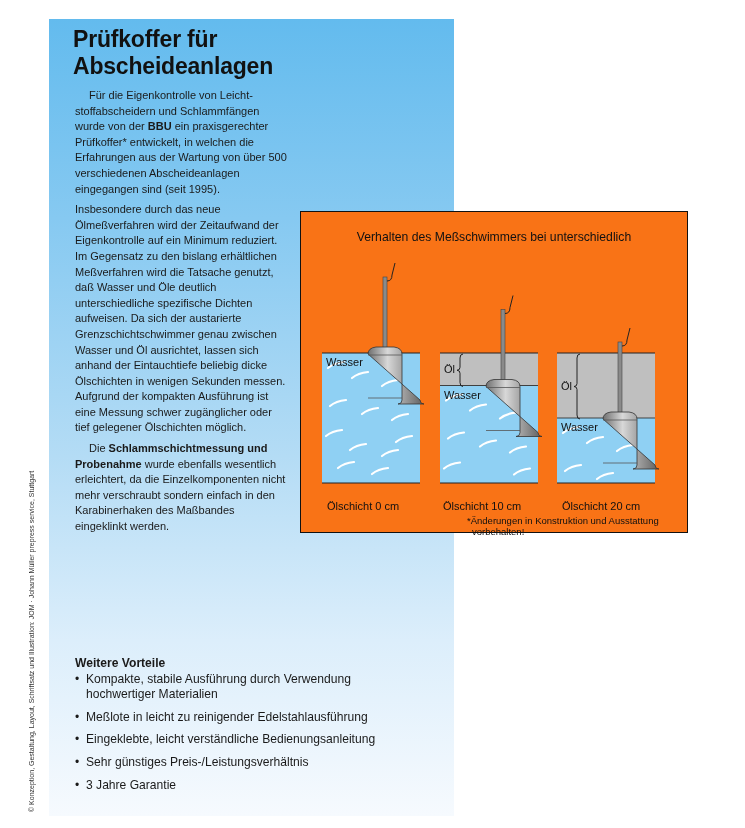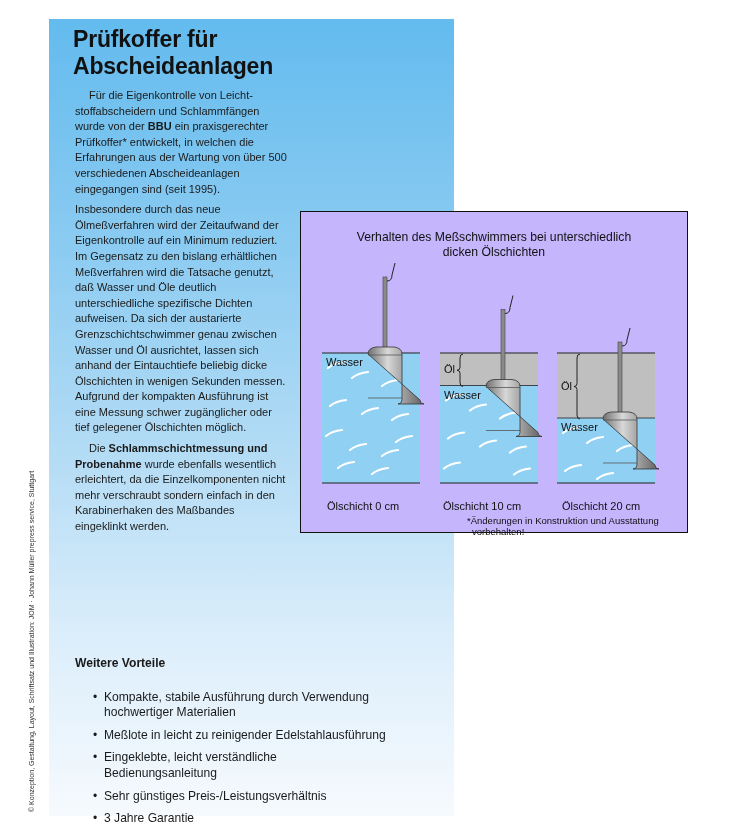--- a/index.html
+++ b/index.html
@@ -29,26 +29,26 @@
     font-family: Liberation Sans, sans-serif; font-size: 11px; line-height: 15.6px; color: #1a1a1a;
   }
   .body-text p { margin: 0 0 5px 0; }
   .body-text p.indent { text-indent: 14px; }
   .body-text b { font-weight: bold; }
   .advantages {
     position: absolute; left: 75px; top: 656px; width: 330px;
     font-family: "Liberation Sans", sans-serif; font-size: 12.1px; line-height: 15.6px; color: #1a1a1a;
   }
   .adv-heading { font-weight: bold; }
-  .adv-list { list-style: none; margin: 18px; padding: 0; }
+  .adv-list { list-style: none; margin: 0; padding: 0; }
   .adv-list li { position: relative; padding-left: 11px; margin-bottom: 7px; }
   .adv-list li::before { content: "•"; position: absolute; left: 0; top: 0; }
   .diagram {
     position: absolute; left: 300px; top: 211px; width: 388px; height: 322px;
-    background: #c4b5fd; border: 1.5px solid #111; box-sizing: border-box; padding-left: 40px;
+    background: #f97316; border: 1.5px solid #111; box-sizing: border-box; padding-left: 40px;
   }
   .diagram-title {
     position: absolute; left: 0; top: 18px; width: 100%;
     text-align: center; font-family: "Liberation Sans", sans-serif;
     font-size: 12.2px; line-height: 15px; color: #111;
   }
   .diagram svg { position: absolute; left: 0; top: 0; }
   .caption {
     position: absolute; top: 288px; font-family: "Liberation Sans", sans-serif;
     font-size: 11px; color: #111; white-space: nowrap;
@@ -84,21 +84,20 @@
     <li>Meßlote in leicht zu reinigender Edelstahlausführung</li>
     <li>Eingeklebte, leicht verständliche Bedienungsanleitung</li>
     <li>Sehr günstiges Preis-/Leistungsverhältnis</li>
     <li>3 Jahre Garantie</li>
   </ul>
 </div>
 
 <div class="diagram">
   <div class="diagram-title">
     <div>Verhalten des Meßschwimmers bei unterschiedlich</div>
-    <div>dicken Ölschichten</div>
   </div>
   <svg id="diag-svg" width="388" height="322">
       <defs>
         <linearGradient id="floatGrad" x1="0" x2="1" y1="0" y2="0">
           <stop offset="0" stop-color="#6f6f6f"></stop>
           <stop offset="0.35" stop-color="#d8d8d8"></stop>
           <stop offset="0.55" stop-color="#b0b0b0"></stop>
           <stop offset="1" stop-color="#5e5e5e"></stop>
         </linearGradient>
       </defs>

